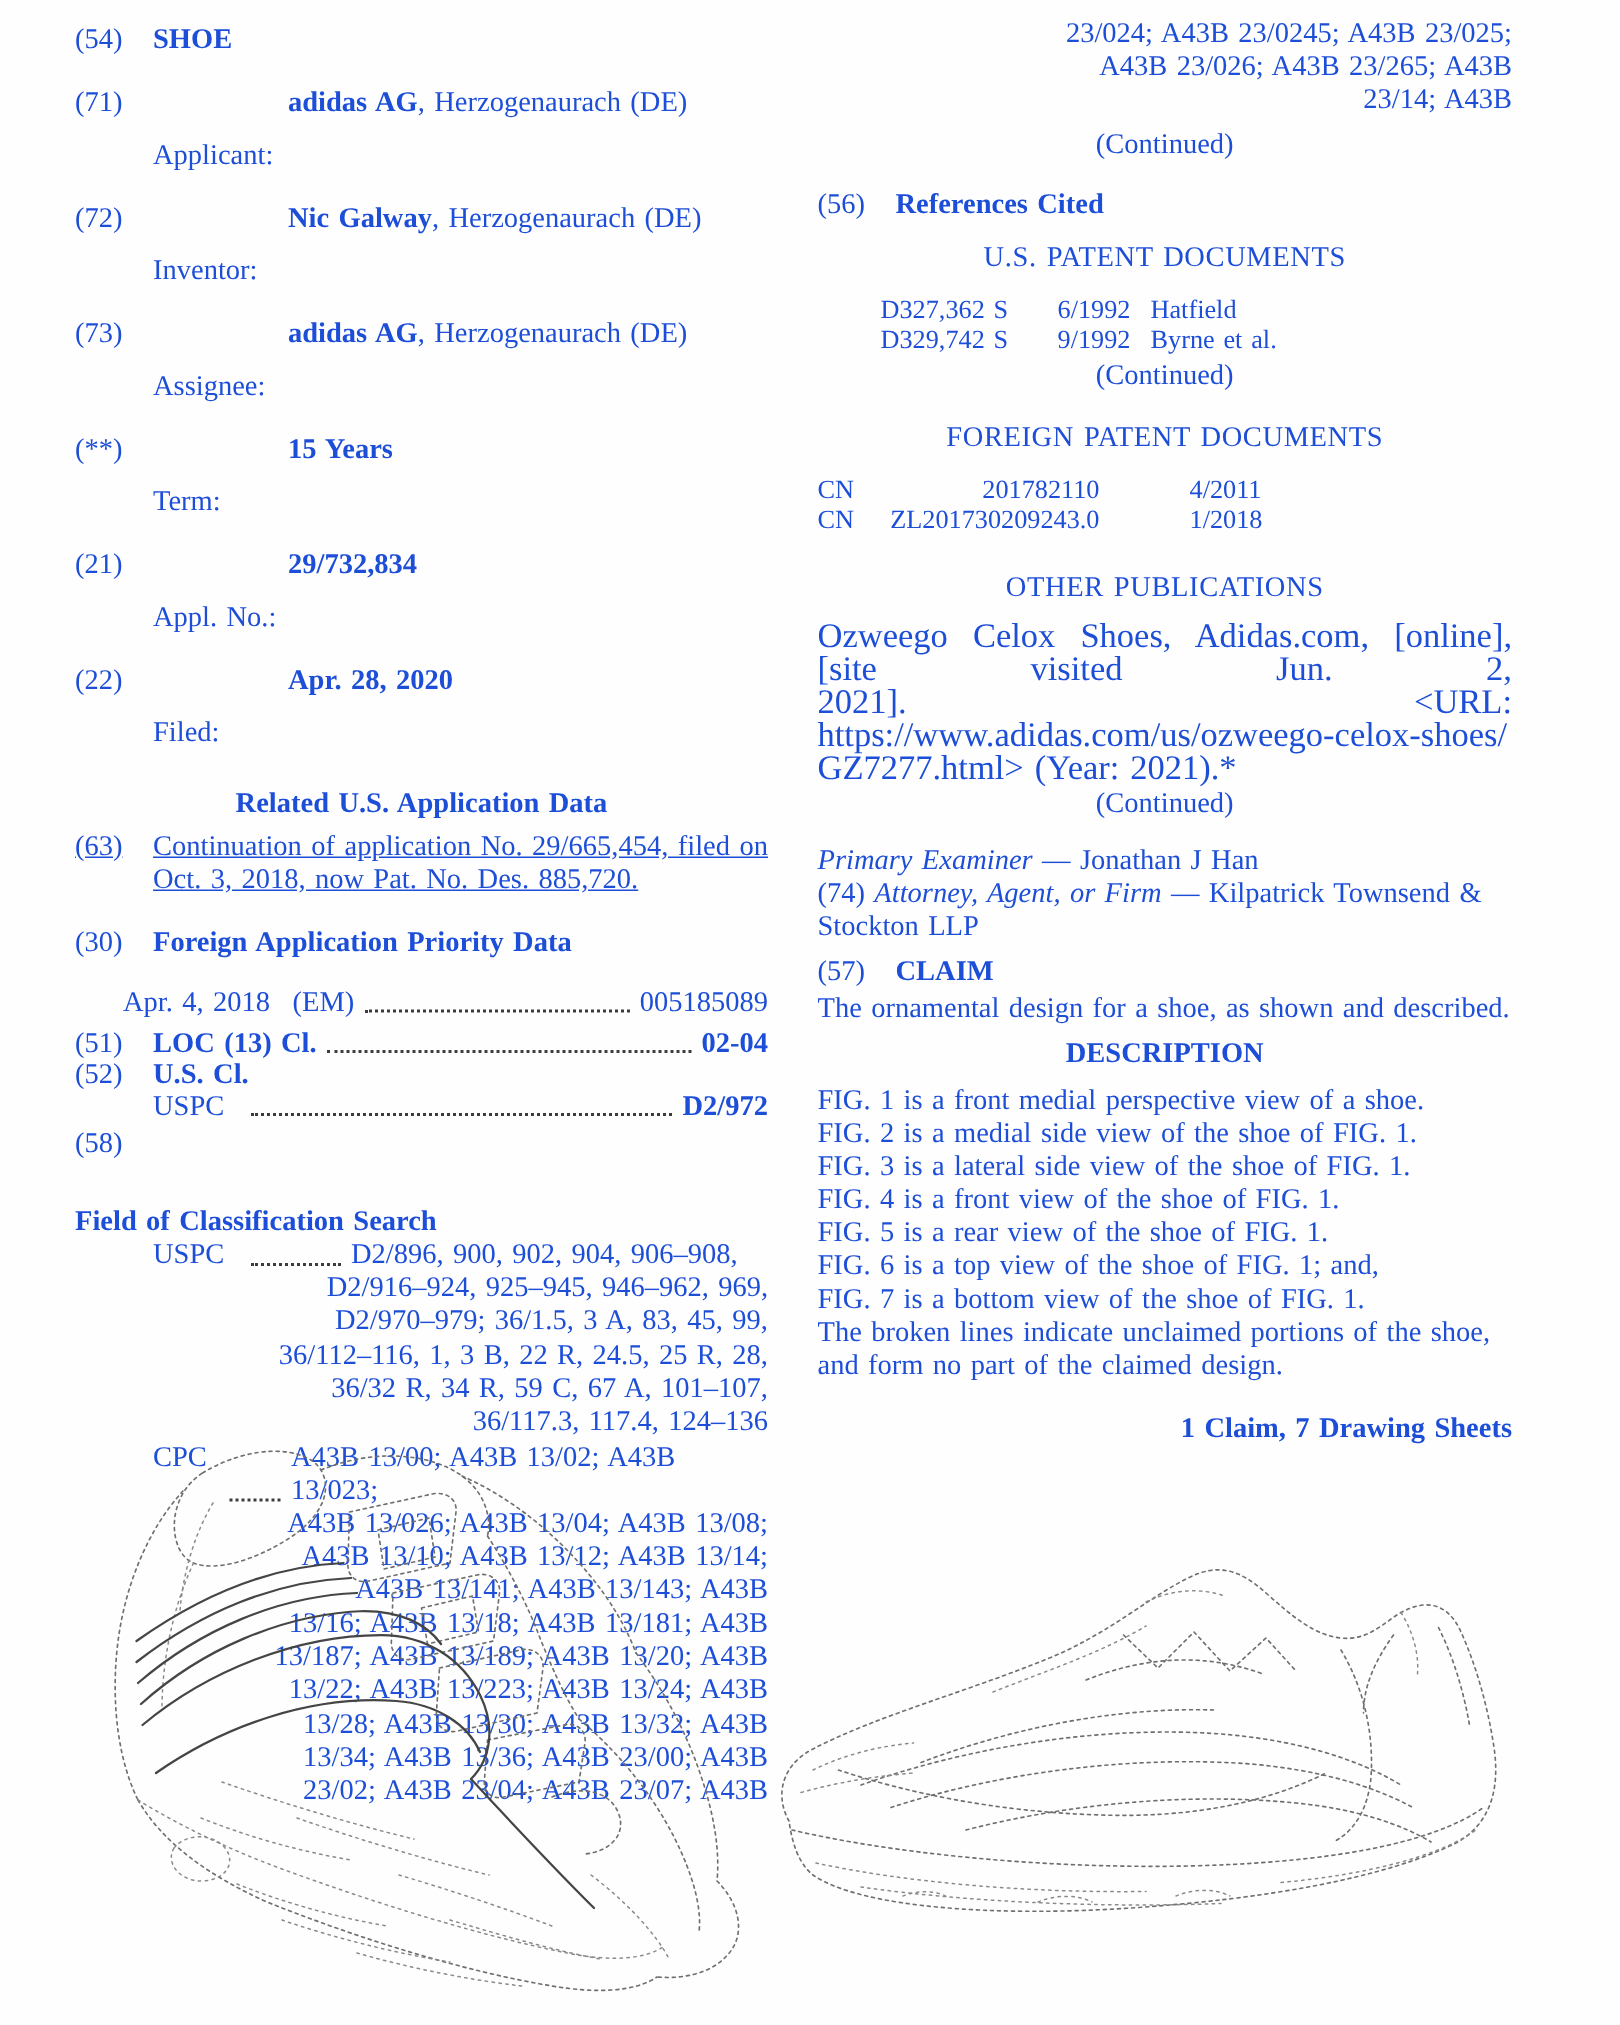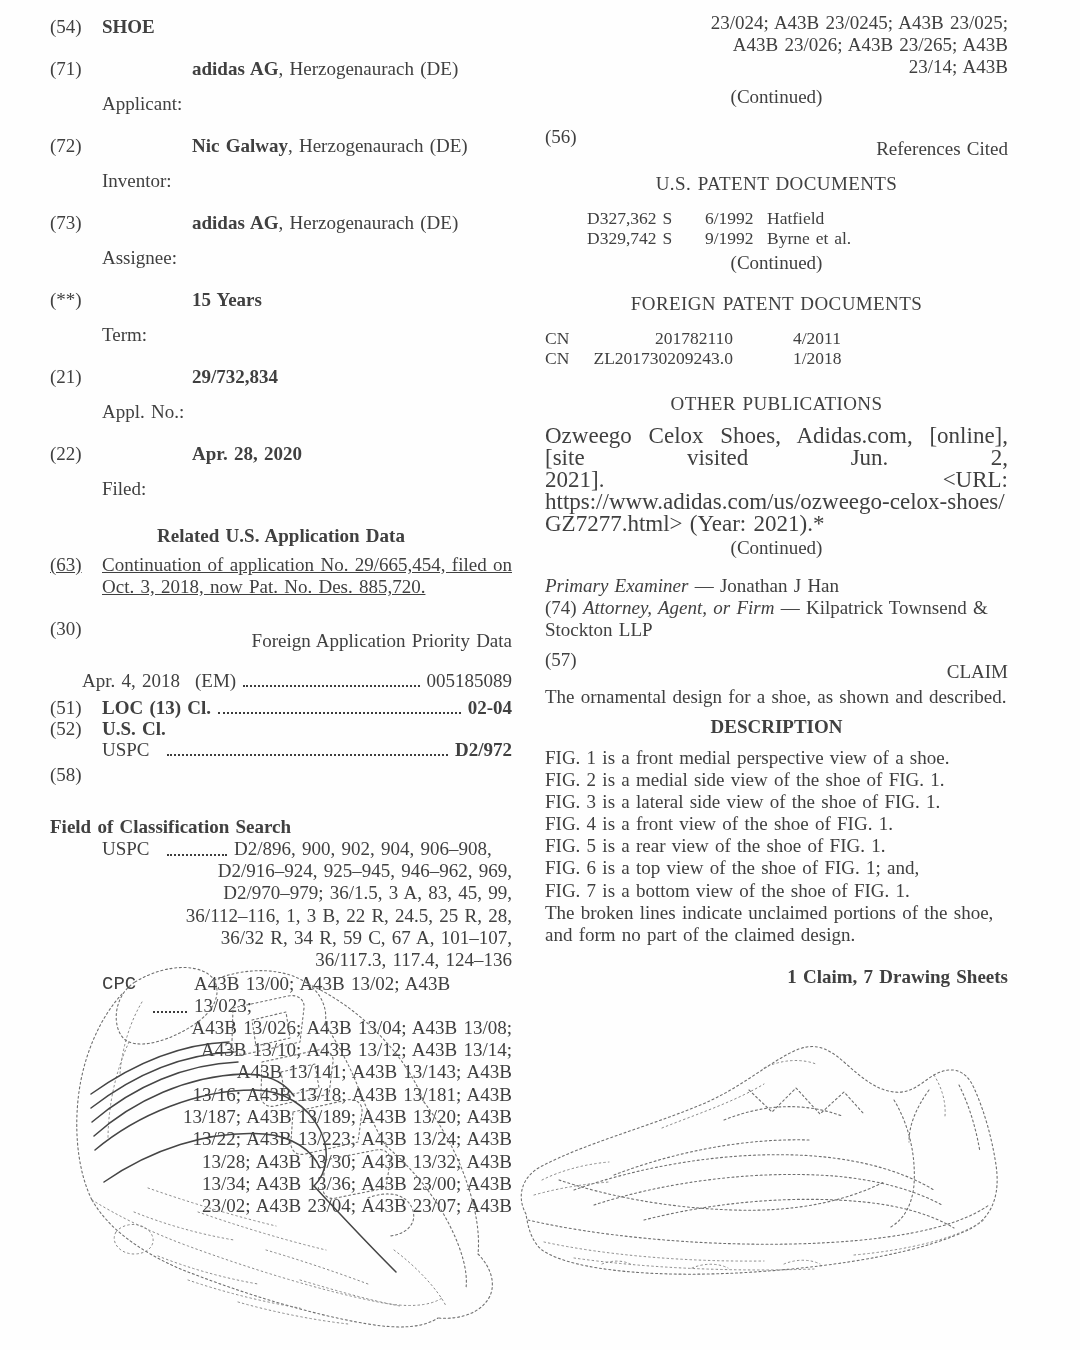--- a/index.html
+++ b/index.html
@@ -1,38 +1,38 @@
 <!DOCTYPE html>
 <html><head>
 <meta charset="utf-8">
 <style>
   html,body { margin:0; padding:0; background:#ffffff; }
   .page {
     position:relative; width:1080px; height:1350px;
     background:#fefefe; overflow:hidden;
     font-family:"Liberation Serif", serif;
-    color:#404040; font-size:19px; word-spacing:1.5px;
+    color:#1d4ed8; font-size:19px; word-spacing:1.5px;
   }
   .col { position:absolute; }
   .col-left  { left:50px; top:16px;  width:462px; }
   .col-right { left:545px; top:12px; width:463px; }
 
   .bold { font-weight:bold; }
   .ital { font-style:italic; }
 
   
   .field { display:flex; line-height:21px; margin-bottom:21px; }
   .fnum  { flex:0 0 52px; }
   .flabel{ flex:0 0 90px;margin-top:35px; }
 
   .leader { flex:1 1 auto; border-bottom:2px dotted #3c3c3c; margin:0 7px; align-self:flex-end; height:5px; margin-bottom:4px; }
   .leader.short { flex:0 1 auto; min-width:60px; }
 
   .hrow { display:flex; line-height:21px; }
-  .hrow .htext { flex:1; text-align:right; font-weight:normal;margin-top:12px; }
+  .hrow .htext { flex:1; text-align:left; font-weight:bold; }
 
   .just { text-align:justify; text-align-last:justify; }
   .line { line-height:22px; }
 
   .pre-right { white-space:pre-line; text-align:right; line-height:22.3px; }
   .pre-left  { white-space:pre-line; text-align:left;  line-height:22.1px; }
 
   .l-related-head { margin-top:26px; font-weight:bold; text-align:center; line-height:21px; }
   .l-63 { margin-top:8px; display:flex;text-decoration:underline; }
   .l-63 .ftext { flex:1; }
@@ -176,21 +176,21 @@
       <span class="leader short"></span>
       <span>D2/896, 900, 902, 904, 906–908,</span>
     </div>
     <div class="pre-right">D2/916–924, 925–945, 946–962, 969,
 D2/970–979; 36/1.5, 3 A, 83, 45, 99,
 36/112–116, 1, 3 B, 22 R, 24.5, 25 R, 28,
 36/32 R, 34 R, 59 C, 67 A, 101–107,
 36/117.3, 117.4, 124–136</div>
 
     <div class="search-first">
-      <span class="slabel" style="flex-basis:44px;font-family:Liberation Mono, monospace;">CPC</span>
+      <span class="slabel" style="flex-basis:44px;">CPC</span>
       <span class="leader short" style="min-width:34px;"></span>
       <span>A43B 13/00; A43B 13/02; A43B 13/023;</span>
     </div>
     <div class="pre-right">A43B 13/026; A43B 13/04; A43B 13/08;
 A43B 13/10; A43B 13/12; A43B 13/14;
 A43B 13/141; A43B 13/143; A43B
 13/16; A43B 13/18; A43B 13/181; A43B
 13/187; A43B 13/189; A43B 13/20; A43B
 13/22; A43B 13/223; A43B 13/24; A43B
 13/28; A43B 13/30; A43B 13/32; A43B

